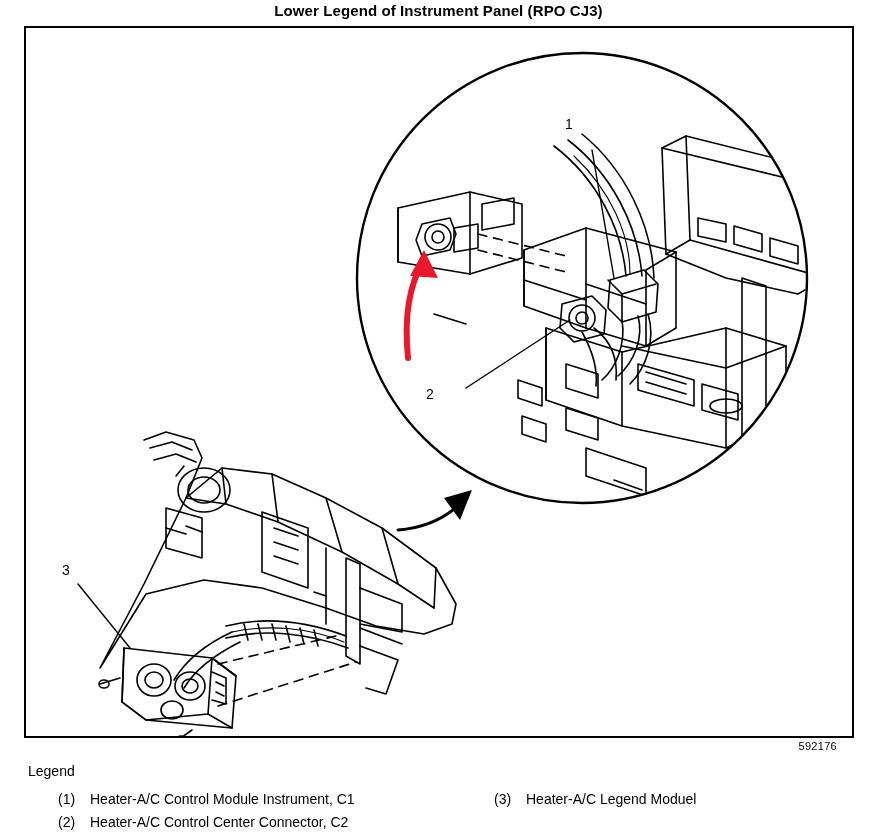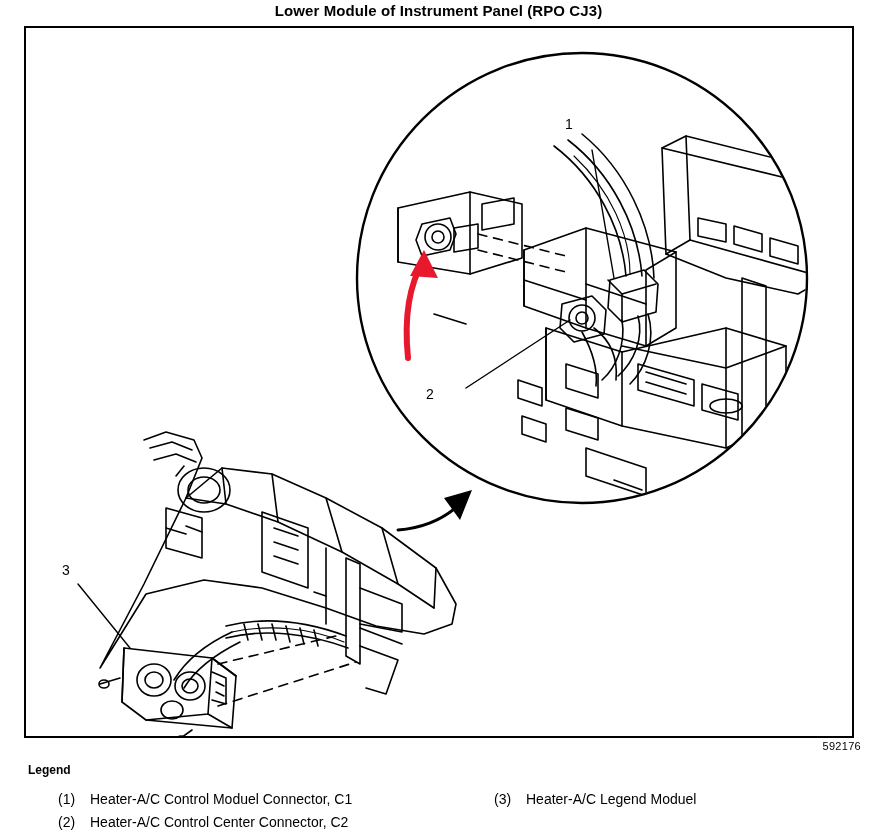--- a/index.html
+++ b/index.html
@@ -46,32 +46,32 @@
     top: 0;
   }
   .callout {
     position: absolute;
     font-size: 14px;
     font-family: "Liberation Sans", sans-serif;
     color: #000;
   }
   .figure-code {
     position: absolute;
-    right: 16px;
+    right: 40px;
     top: 740px;
     font-size: 11px;
     color: #000;
     letter-spacing: 0.3px;
   }
   .legend-heading {
     position: absolute;
     left: 28px;
     top: 763px;
-    font-size: 12px;
-    font-weight: bold;
+    font-size: 14px;
+    font-weight: normal;
   }
   .legend-list {
     position: absolute;
     left: 58px;
     top: 789px;
     width: 800px;
   }
   .legend-col-left {
     position: absolute;
     left: 0;
@@ -97,21 +97,21 @@
   }
   .legend-text {
     flex: 1 1 auto;
   }
 </style>
 </head>
 <body>
 
 <div id="page">
 
-  <div class="title">Lower Module of Instrument Panel (RPO CJ3)</div>
+  <div class="title">Lower Legend of Instrument Panel (RPO CJ3)</div>
 
   <div class="figure-frame">
     <svg class="figure-svg" width="826" height="708" viewBox="0 0 826 708" xmlns="http://www.w3.org/2000/svg">
       <g fill="none" stroke="#000000" stroke-width="1.6" stroke-linejoin="round" stroke-linecap="round">
 
         <circle cx="556" cy="250" r="225" stroke-width="2.4"></circle>
 
         <g clip-path="url(#detailClip)">
 
           <path d="M636 120 L760 150 L800 175 L800 250 L772 266 L700 250 L640 226 L636 120 Z"></path>
@@ -283,21 +283,21 @@
   </div>
 
   <div class="figure-code">592176</div>
 
   <div class="legend-heading">Legend</div>
 
   <div class="legend-list">
     <div class="legend-col-left">
       <div class="legend-row">
         <span class="legend-num">(1)</span>
-        <span class="legend-text">Heater-A/C Control Moduel Connector, C1</span>
+        <span class="legend-text">Heater-A/C Control Module Instrument, C1</span>
       </div>
       <div class="legend-row">
         <span class="legend-num">(2)</span>
         <span class="legend-text">Heater-A/C Control Center Connector, C2</span>
       </div>
     </div>
     <div class="legend-col-right">
       <div class="legend-row">
         <span class="legend-num">(3)</span>
         <span class="legend-text">Heater-A/C Legend Moduel</span>

